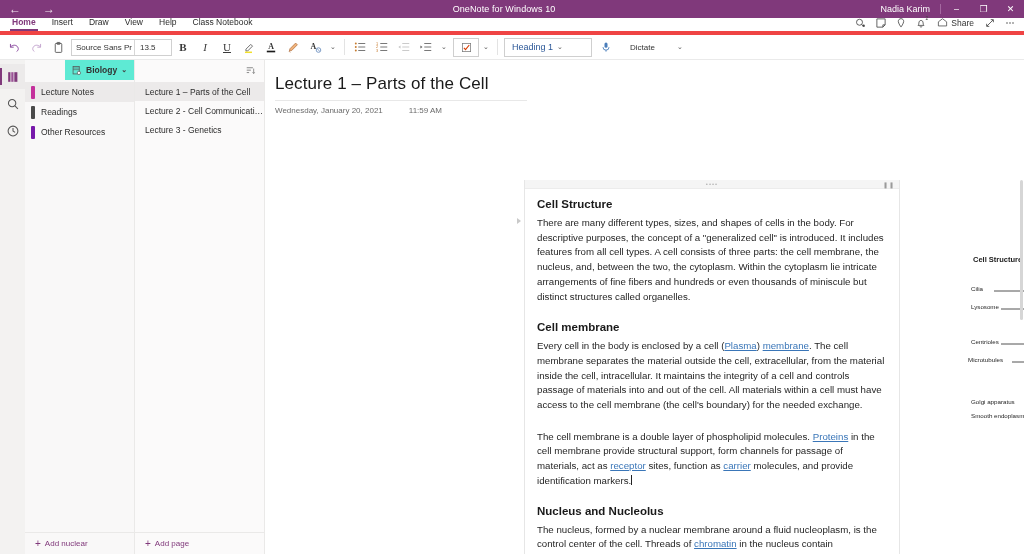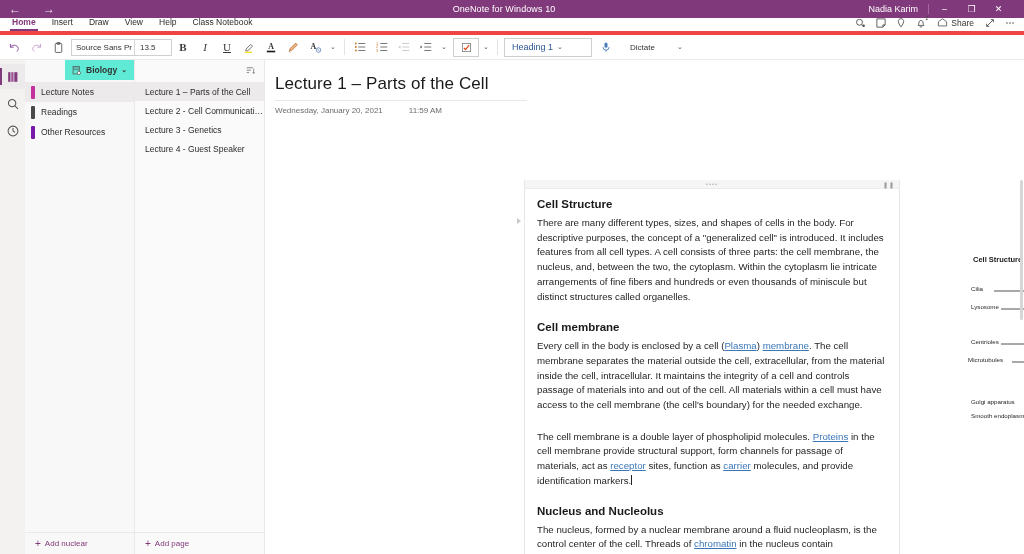--- a/index.html
+++ b/index.html
@@ -18,21 +18,21 @@
   .nav-btns { display: flex; align-items: center; padding-left: 4px; gap: 12px; }
   .nav-btn {
     width: 22px; height: 16px; display: flex; align-items: center; justify-content: center;
     font-size: 12px; line-height: 1; color: #f0e4ef; cursor: default;
   }
   .win-title {
     position: absolute; left: 0; right: 16px; text-align: center;
     font-size: 9px; color: #fff; letter-spacing: .1px; pointer-events: none;
   }
   .title-right {
-    margin-left: auto; display: flex; align-items: center; height: 18px; padding-right: 12px;
+    margin-left: auto; display: flex; align-items: center; height: 18px; padding-right: 0;
   }
   .user-name { font-size: 9px; color: #fff; padding-right: 10px; }
   .tb-sep { width: 1px; height: 10px; background: #a468a0; margin-right: 2px; }
   .wbtn {
     width: 27px; height: 18px; display: flex; align-items: center; justify-content: center;
     font-size: 9px; color: #fff;
   }
 
   
   .menubar {
@@ -465,23 +465,20 @@
       </div>
       <div class="page-list">
         <div class="page-row active">
           <span>Lecture 1 – Parts of the Cell</span>
         </div>
         <div class="page-row">
           <span>Lecture 2 - Cell Communicati…</span>
         </div>
         <div class="page-row">
           <span>Lecture 3 - Genetics</span>
-        </div>
-        <div class="page-row">
-          <span>Lecture 4 - Guest Speaker</span>
         </div>
       </div>
       <div class="add-row">
         <span class="plus">+</span>
         <span>Add page</span>
       </div>
     </div>
 
     <div class="canvas">
 

